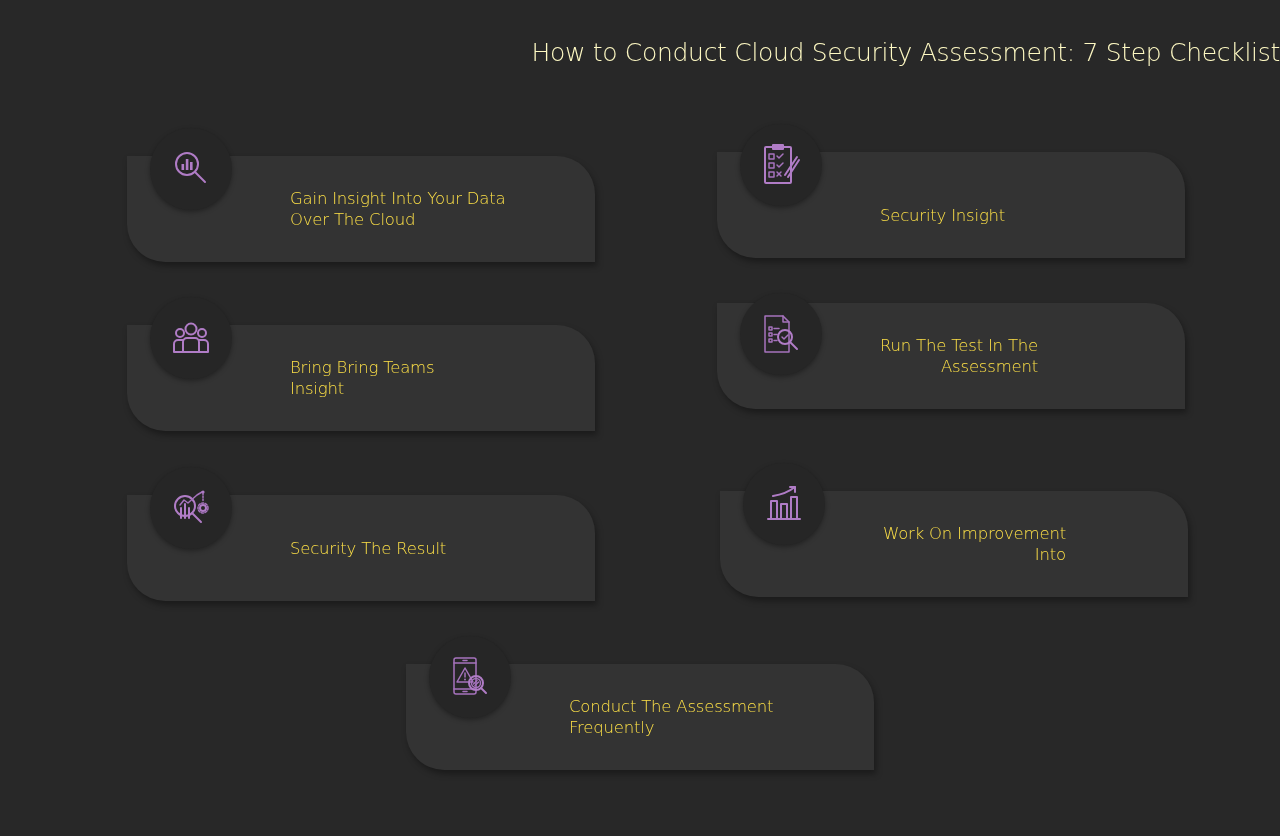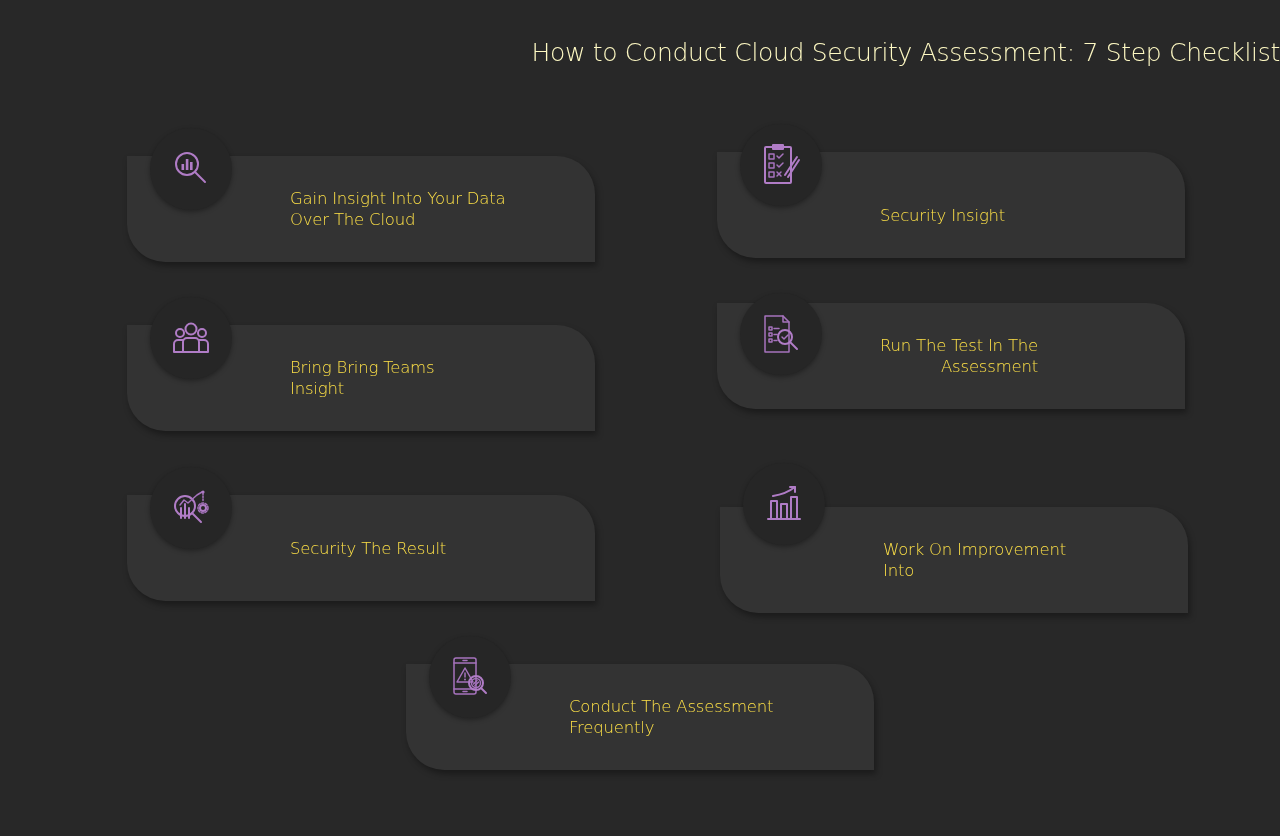--- a/index.html
+++ b/index.html
@@ -131,21 +131,21 @@
     <line class="ic" x1="16" y1="18" x2="16" y2="32"></line>
     <line class="ic" x1="20" y1="22" x2="20" y2="32"></line>
     <polyline class="ic-thin" points="11,19 15,14 19,17 28,9 33,6"></polyline>
     <circle class="ic-fill" cx="34" cy="6" r="1.6"></circle>
     <line class="ic-thin" x1="34" y1="7" x2="34" y2="16" stroke-dasharray="1.5 1.5"></line>
     <circle class="ic" cx="34" cy="22" r="3"></circle>
     <circle class="ic-thin" cx="34" cy="22" r="5" stroke-dasharray="2 1.6"></circle>
   </svg>
 </div>
 
-<div class="card" style="left:720px; top:507px;">
+<div class="card" style="left:720px; top:491px;text-align:right;">
   <div class="text">
     <div><span>Work On Improvement</span><br><span>Into</span></div>
   </div>
 </div>
 <div class="circle" style="left:743px; top:463px;">
   <svg viewBox="0 0 44 44">
     <rect class="ic" x="9" y="19" width="6" height="18"></rect>
     <rect class="ic" x="19" y="22" width="6" height="15"></rect>
     <rect class="ic" x="29" y="15" width="6" height="22"></rect>
     <line class="ic" x1="6" y1="37" x2="38" y2="37"></line>

